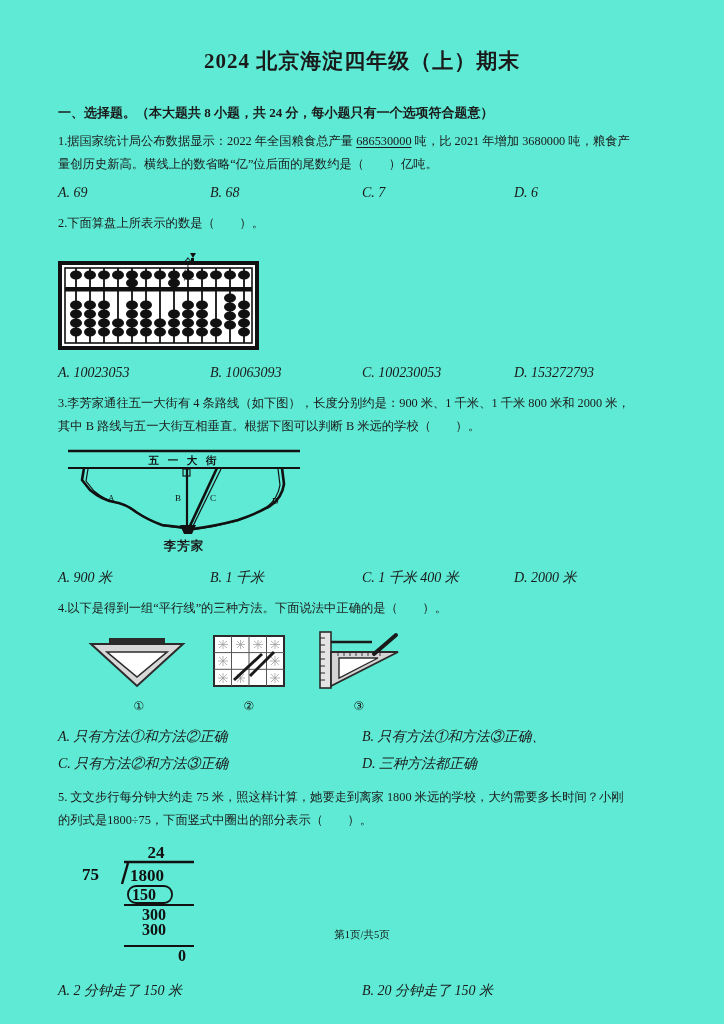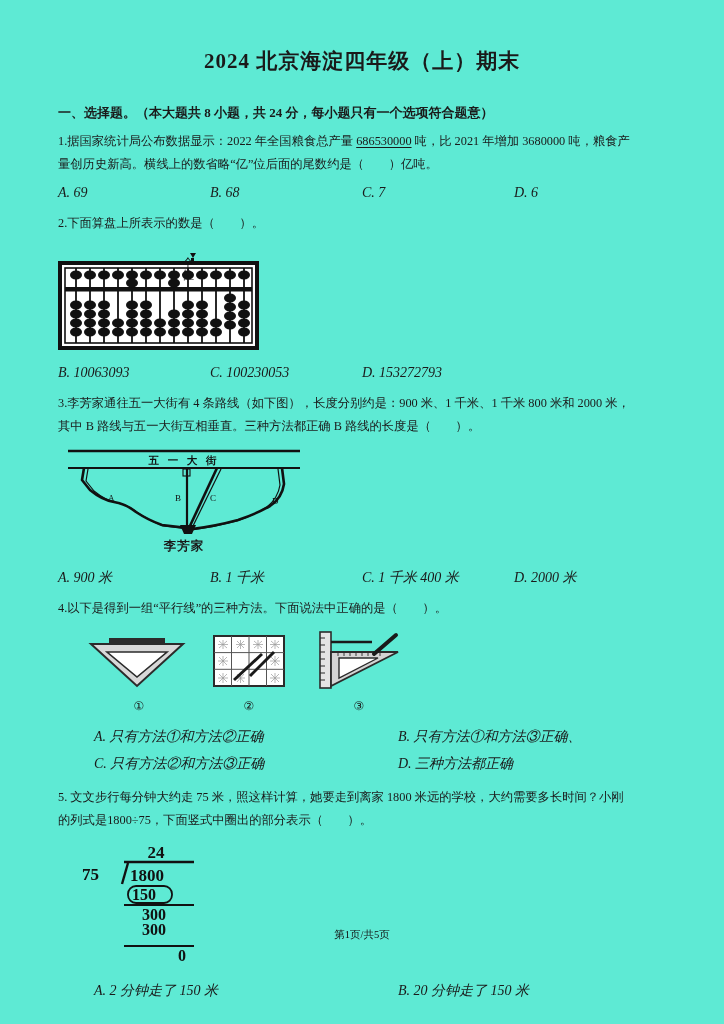--- a/index.html
+++ b/index.html
@@ -63,21 +63,21 @@
 
   
   .opts {
     display: flex;
     font-size: 14px;
     margin-top: 5px;
     line-height: 1.8;
     font-style: italic;
   }
   .opts.cols4 > .opt { width: 25%; }
-  .opts.cols2 > .opt { width: 50%; margin-left: 36px; }
+  .opts.cols2 > .opt { width: 50%; }
   .opt { white-space: nowrap; }
 
   
   .fig { margin-top: 8px; }
   .fig-abacus { margin-left: -2px; }
 
   
   .abacus-wrap { position: relative; width: 205px; height: 108px; }
   .unit-mark {
     position: absolute;
@@ -277,28 +277,29 @@
             <ellipse cx="188" cy="62" rx="6" ry="4.6"></ellipse>
             <ellipse cx="188" cy="71" rx="6" ry="4.6"></ellipse>
             <ellipse cx="188" cy="80" rx="6" ry="4.6"></ellipse>
             <ellipse cx="188" cy="89" rx="6" ry="4.6"></ellipse>
           </g>
         </svg>
       </div>
     </div>
 
     <div class="opts cols4" style="margin-top:9px;">
+      <div class="opt">A. 10023053</div>
       <div class="opt">B. 10063093</div>
       <div class="opt">C. 100230053</div>
       <div class="opt">D. 153272793</div>
     </div>
 
     <div class="q">
       <span class="q-stem">3.李芳家通往五一大街有 4 条路线（如下图），长度分别约是：900 米、1 千米、1 千米 800 米和 2000 米，</span>
-      <span class="q-stem">其中 B 路线与五一大街互相垂直。三种方法都正确 B 路线的长度是（　　）。</span>
+      <span class="q-stem">其中 B 路线与五一大街互相垂直。根据下图可以判断 B 米远的学校（　　）。</span>
     </div>
 
     <div class="fig" style="margin-left:4px;">
       <div class="map-wrap">
         <svg width="244" height="92" viewBox="0 0 244 92">
 
           <line x1="6" y1="5" x2="238" y2="5" stroke="#111" stroke-width="2.4"></line>
           <line x1="6" y1="22" x2="238" y2="22" stroke="#111" stroke-width="1.8"></line>
           <text x="122" y="18" font-family="'Liberation Serif', serif" font-size="10.5" font-weight="bold" text-anchor="middle" fill="#111" letter-spacing="3" id="street-label-text">五 一 大 街</text>
 

